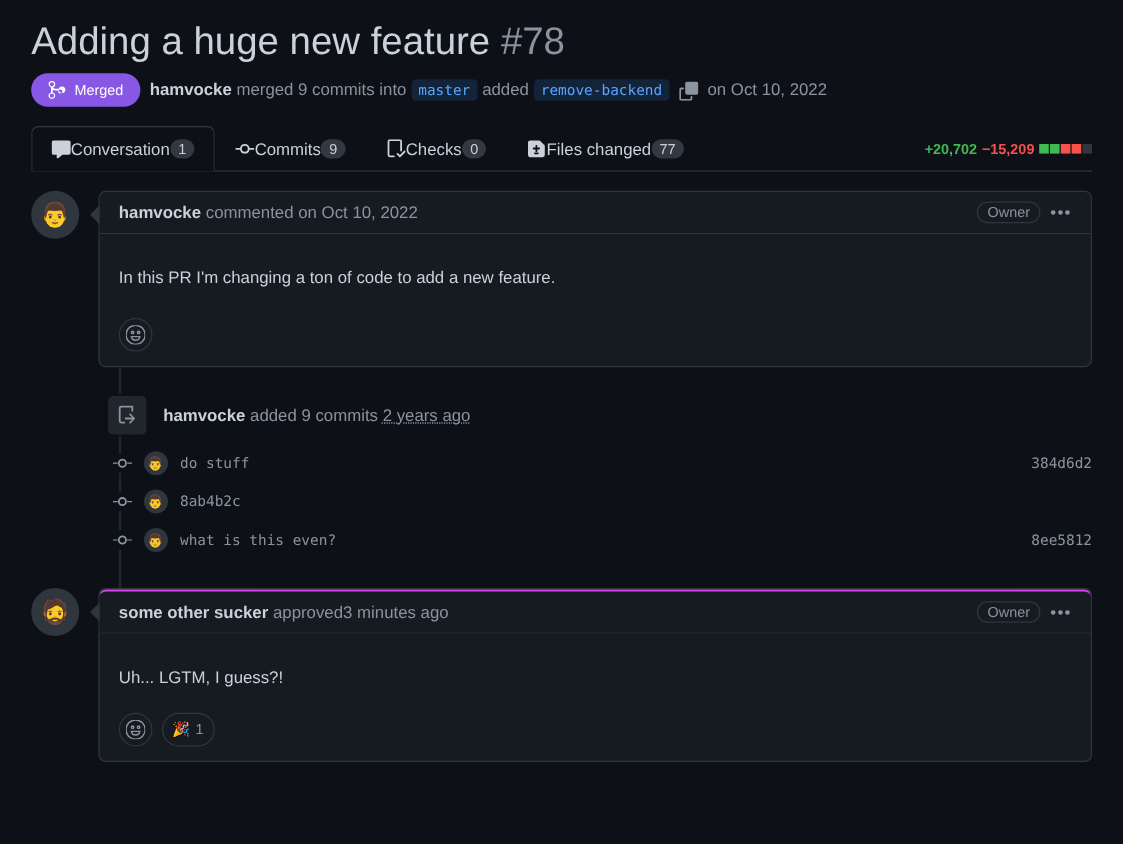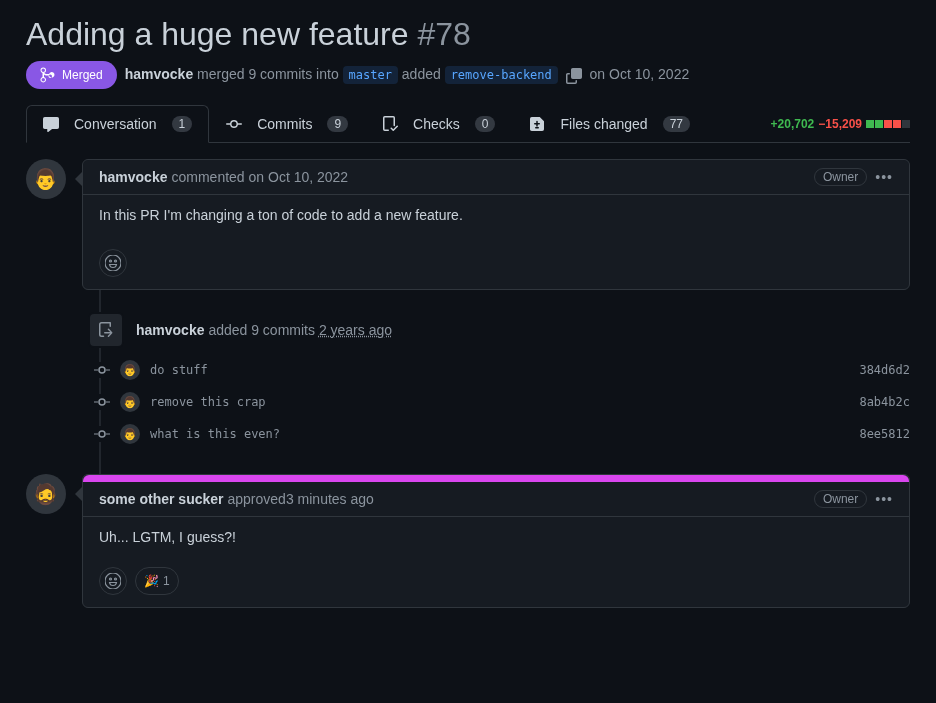--- a/index.html
+++ b/index.html
@@ -43,21 +43,21 @@
 .tabs {
   display: flex;
   align-items: center;
   border-bottom: 1px solid #30363d;
   margin-bottom: 16px;
 }
 .tab {
   padding: 10px 16px;
   display: flex;
   align-items: center;
-  gap: 15px;
+  gap: 0;
   color: #c9d1d9;
   border: 1px solid transparent;
   border-bottom: none;
   border-radius: 6px 6px 0 0;
   cursor: pointer;
 }
 .tab.active {
   background: #0d1117;
   border-color: #30363d;
   border-bottom: 1px solid #0d1117;
@@ -102,34 +102,34 @@
   border-bottom: 8px solid transparent;
   border-right: 8px solid #30363d;
 }
 .comment-header {
   display: flex; align-items: center;
   padding: 8px 16px;
   background: #161b22;
   border-bottom: 1px solid #30363d;
   border-radius: 6px 6px 0 0;
 }
-.comment-header.review { border-top: 7px solid #d946ef; border-radius: 6px 6px 0 0; }
+.comment-header.review { border-top: 2px solid #d946ef; border-radius: 6px 6px 0 0; }
 .comment-author { font-weight: 600; color: #c9d1d9; }
 .comment-action { color: #8b949e; margin-left: 4px; }
 .owner-badge {
   border: 1px solid #30363d;
   padding: 1px 8px;
   border-radius: 12px;
   font-size: 12px;
   color: #8b949e;
   margin-left: auto;
 }
 .kebab { color: #8b949e; margin-left: 8px; cursor: pointer; font-size: 14px; letter-spacing: 1px; }
 .comment-body { padding: 12px 16px; color: #c9d1d9; }
-.comment-body p { margin: 0 0 14px; }
+.comment-body p { margin: 16px 0 14px; }
 .comment-footer { padding: 0 16px 12px; display: flex; gap: 8px; }
 .react-btn {
   width: 26px; height: 26px; border-radius: 50%;
   border: 1px solid #30363d; background: transparent;
   color: #8b949e; display: flex; align-items: center; justify-content: center;
   cursor: pointer;
 }
 .react-pill {
   border: 1px solid #30363d; border-radius: 14px;
   padding: 2px 8px; display: flex; align-items: center; gap: 4px;
@@ -274,21 +274,20 @@
         </div>
         <div class="commit-row">
     <span class="commit-dot">
             <svg width="16" height="16" viewBox="0 0 16 16" fill="#8b949e">
               <circle cx="8" cy="8" r="3" fill="none" stroke="#8b949e" stroke-width="1.5"></circle>
               <line x1="0" y1="8" x2="4" y2="8" stroke="#8b949e"></line>
               <line x1="12" y1="8" x2="16" y2="8" stroke="#8b949e"></line>
             </svg>
           </span>
     <span class="mini-avatar">👨</span>
-    <span class="commit-msg">remove this crap</span>
     <span class="commit-sha">8ab4b2c</span>
         </div>
         <div class="commit-row">
     <span class="commit-dot">
             <svg width="16" height="16" viewBox="0 0 16 16" fill="#8b949e">
               <circle cx="8" cy="8" r="3" fill="none" stroke="#8b949e" stroke-width="1.5"></circle>
               <line x1="0" y1="8" x2="4" y2="8" stroke="#8b949e"></line>
               <line x1="12" y1="8" x2="16" y2="8" stroke="#8b949e"></line>
             </svg>
           </span>

